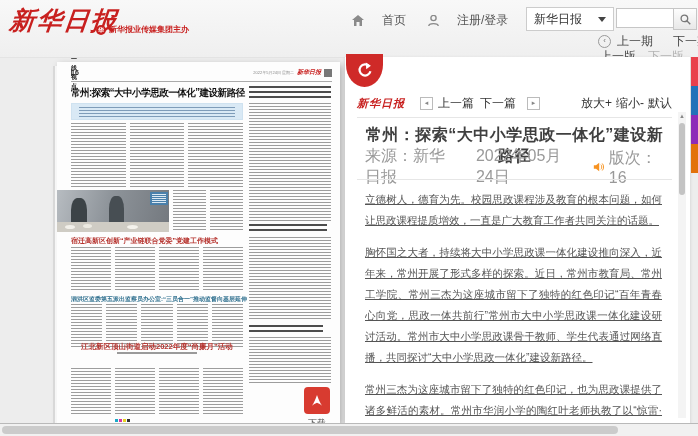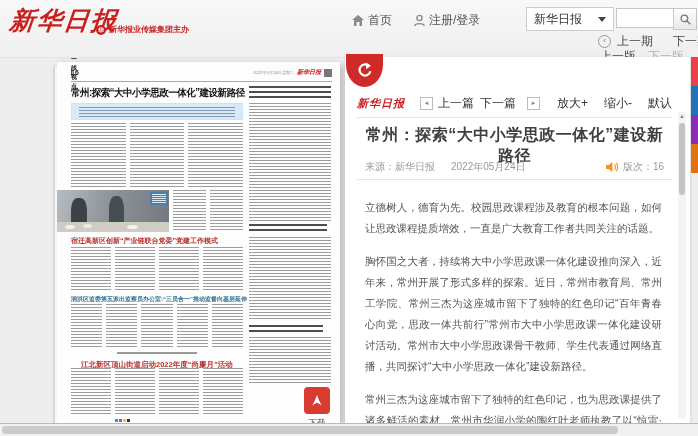--- a/index.html
+++ b/index.html
@@ -10,21 +10,21 @@
   .topbar{position:absolute;left:0;top:0;width:698px;height:57px;
           background:linear-gradient(#f8f8f8,#efefef);border-bottom:1px solid #e4e4e4;}
   .brand{position:absolute;left:10px;top:4px;color:#c8201f;font-size:25px;font-weight:bold;
          font-style:italic;letter-spacing:2px;transform:skewX(-6deg);}
   .brand-sub{position:absolute;left:96px;top:24px;display:flex;align-items:center;gap:3px;
              color:#c8201f;font-size:8px;font-weight:bold;}
   .brand-sub .badge-circ{width:10px;height:10px;border-radius:50%;background:#c8201f;color:#fff;
              font-size:6px;line-height:10px;text-align:center;}
   .topnav{position:absolute;left:352px;top:12px;display:flex;align-items:center;gap:22px;
           font-size:12px;color:#555;}
-  .topnav .navitem{display:flex;align-items:center;gap:4px;cursor:pointer;}
+  .topnav .navitem{display:flex;align-items:center;gap:18px;cursor:pointer;}
   .paper-select{position:absolute;left:526px;top:7px;width:72px;height:22px;background:#fff;
           border:1px solid #ccc;font-size:12px;color:#333;display:flex;align-items:center;
           justify-content:space-between;padding:0 7px;cursor:pointer;}
   .caret{width:0;height:0;border-left:4px solid transparent;border-right:4px solid transparent;
          border-top:5px solid #444;}
   .searchwrap{position:absolute;left:616px;top:8px;display:flex;}
   .searchwrap input{width:48px;height:18px;border:1px solid #c6c6c6;border-right:none;
          font-size:11px;padding:0 4px;outline:none;background:#fff;}
   .searchbtn{width:22px;height:20px;border:1px solid #c6c6c6;background:linear-gradient(#fdfdfd,#e8e8e8);
          display:flex;align-items:center;justify-content:center;cursor:pointer;}
@@ -82,31 +82,31 @@
   .article{position:absolute;left:345px;top:57px;width:345px;height:367px;background:#fff;
            box-shadow:0 1px 3px rgba(0,0,0,.15);}
   .corner-badge{position:absolute;left:1px;top:-3px;width:37px;height:33px;background:#cf2a28;
            border-radius:0 0 52% 52%/0 0 70% 70%;display:flex;align-items:center;justify-content:center;cursor:pointer;}
   .art-toolbar{position:absolute;left:12px;right:18px;top:36px;height:20px;display:flex;
            align-items:center;font-size:12px;color:#333;}
   .mini-logo{color:#c8201f;font-size:11px;font-weight:bold;font-style:italic;margin-right:10px;letter-spacing:1px;}
   .sq-ico{display:inline-block;width:11px;height:11px;border:1px solid #bbb;color:#888;font-size:7px;
            line-height:10px;text-align:center;margin:0 5px;cursor:pointer;}
   .art-link{cursor:pointer;margin-right:6px;}
-  .tool-right{margin-left:auto;display:flex;gap:16px;justify-content:flex-end;}
+  .tool-right{margin-left:auto;display:flex;gap:4px;justify-content:flex-end;}
   .tool-right span{cursor:pointer;}
   .art-div{position:absolute;left:12px;right:18px;height:1px;background:#e6e6e6;}
   .art-title{position:absolute;left:20px;right:26px;top:68px;text-align:center;font-size:16px;
            font-weight:bold;color:#3f3f3f;letter-spacing:.5px;}
-  .art-meta{position:absolute;left:20px;right:26px;top:102px;height:16px;font-size:10px;color:#999;
+  .art-meta{position:absolute;left:20px;right:26px;top:102px;height:16px;font-size:16px;color:#999;
            display:flex;align-items:center;gap:16px;}
   .meta-right{margin-left:auto;display:flex;align-items:center;gap:5px;}
   .art-body{position:absolute;left:20px;right:28px;top:128px;bottom:0;overflow:hidden;
            font-size:10.5px;line-height:21px;color:#555;text-align:justify;}
-  .art-body p{margin:12px 0 11px 0;}
+  .art-body p{margin:4px 0 11px 0;text-decoration:underline;}
 
   
   .vscroll{position:absolute;right:4px;top:55px;width:8px;bottom:6px;background:#f4f4f4;}
   .vscroll .up{position:absolute;top:0;left:0;width:8px;height:9px;color:#888;font-size:6px;
            line-height:9px;text-align:center;cursor:pointer;}
   .vscroll .thumb{position:absolute;top:11px;left:1px;width:6px;height:72px;background:#c3c3c3;
            border-radius:3px;cursor:pointer;}
 
   
   .share{position:absolute;right:0;top:57px;width:7px;}
@@ -223,21 +223,21 @@
     <div class="np-h-teal" style="left:14px;top:233px;font-size:6px">泗洪区监委第五派出监察员办公室:“三员合一”推动监督向基层延伸</div>
     <div class="cols" style="left:14px;top:242px;width:172px;height:44px">
       <div></div>
         <div></div>
         <div></div>
         <div></div>
         <div></div>
     </div>
 
     <div class="np-prehead"></div>
-    <div class="np-h-red" style="left:24px;top:298px;font-size:7.5px">江北新区顶山街道启动2022年度“尚廉月”活动</div>
+    <div class="np-h-red" style="left:24px;top:280px;font-size:7.5px">江北新区顶山街道启动2022年度“尚廉月”活动</div>
     <div class="cols" style="left:14px;top:306px;width:172px;height:48px">
       <div></div>
         <div></div>
         <div></div>
         <div></div>
     </div>
     <div class="cmyk">
       <i style="background:#18a9c9"></i>
         <i style="background:#d637a0"></i>
         <i style="background:#e8d322"></i>

